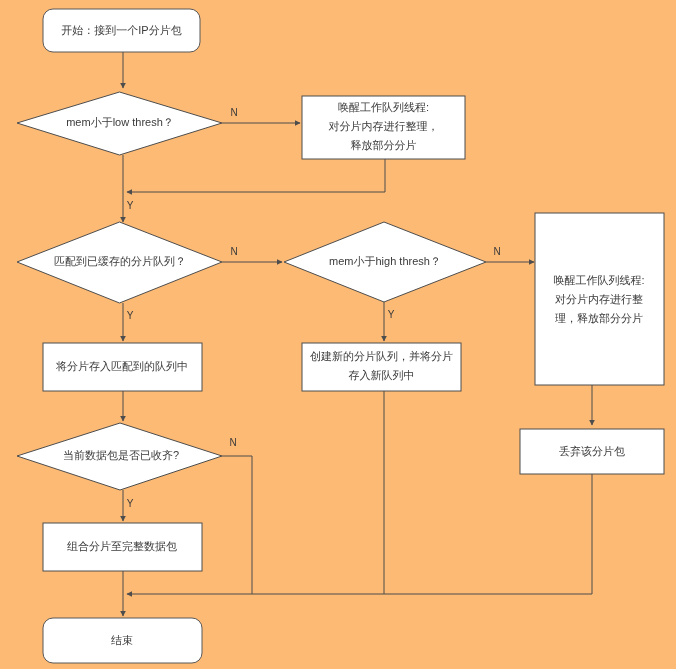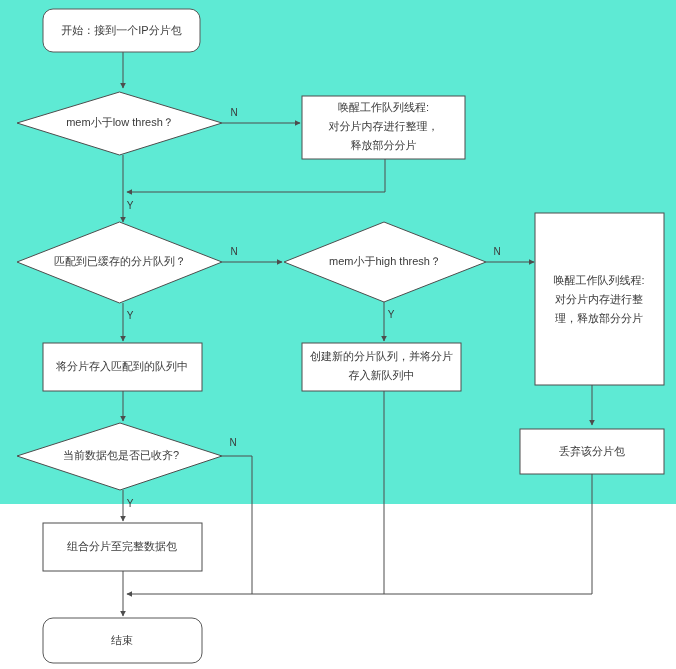--- a/index.html
+++ b/index.html
@@ -9,22 +9,22 @@
   }
   body {
     width: 676px;
     height: 669px;
     font-family: "Liberation Sans", "DejaVu Sans", sans-serif;
     overflow: hidden;
   }
   #flowchart-root {
     position: relative;
     width: 676px;
-    height: 504px;
-    background: #5eead4;
+    height: 669px;
+    background: #fdba74;
   }
   svg.flow-canvas {
     display: block;
     width: 676px;
     height: 669px;
   }
   .node-shape {
     fill: #ffffff;
     stroke: #4d4d4d;
     stroke-width: 1;

